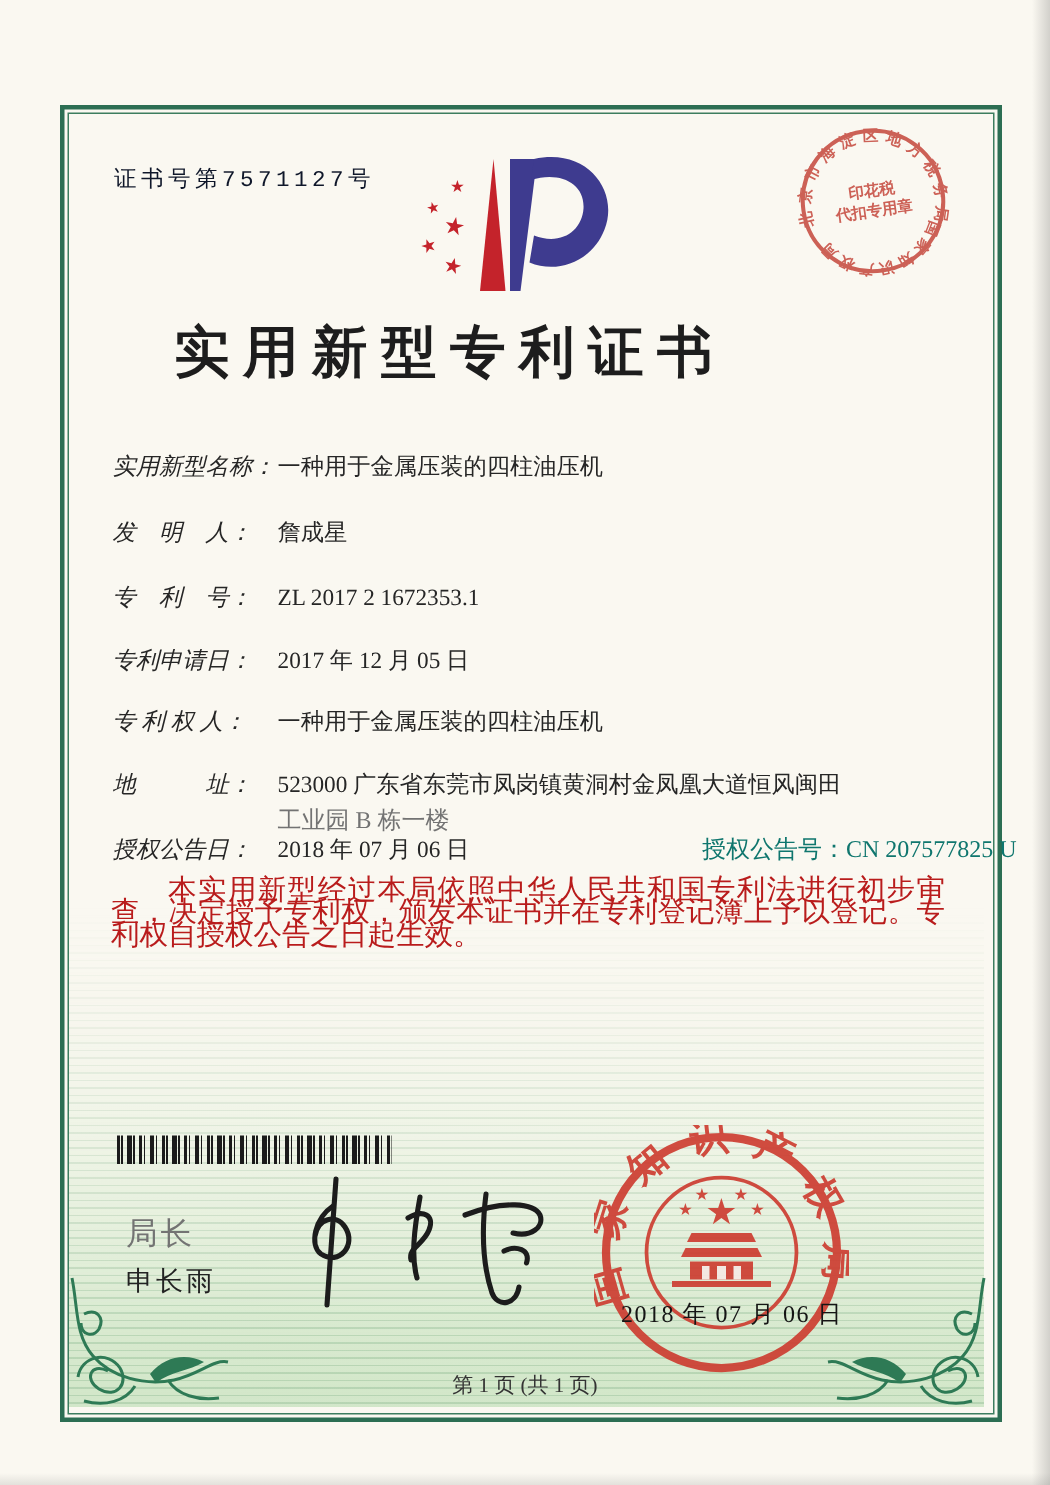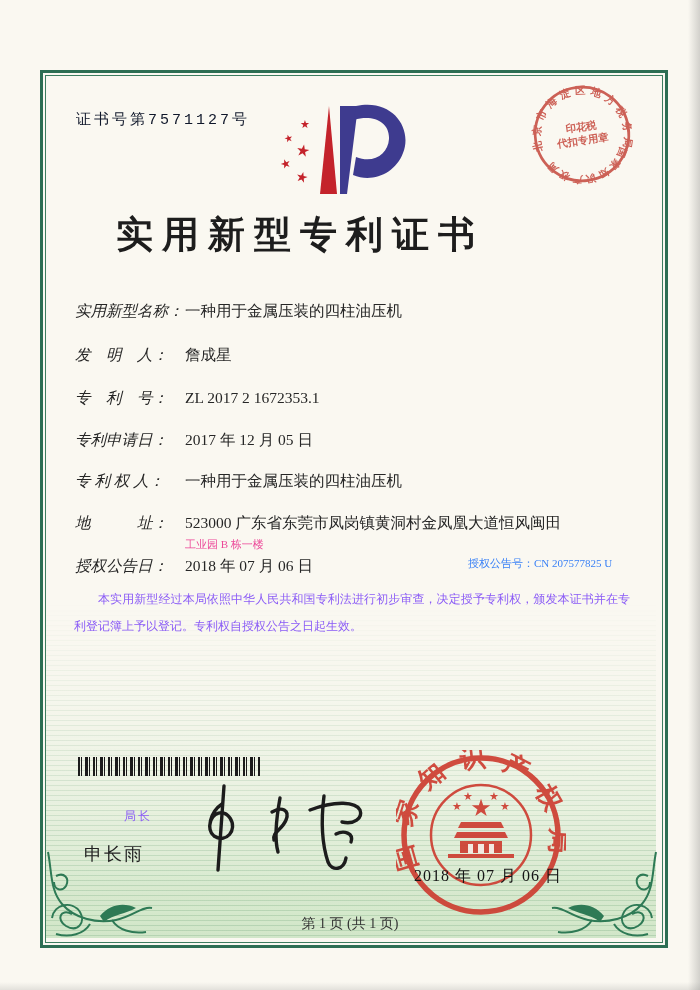--- a/index.html
+++ b/index.html
@@ -30,33 +30,33 @@
     -webkit-mask-image:linear-gradient(to bottom, transparent 0%, rgba(0,0,0,.55) 40%, #000 85%);
     mask-image:linear-gradient(to bottom, transparent 0%, rgba(0,0,0,.55) 40%, #000 85%);
     pointer-events:none;
   }
   .cert-no{left:76px;top:110px;font-size:15px;letter-spacing:3px;color:#0f172a;font-family:Liberation Mono, monospace;}
   .title{left:0;top:210px;width:600px;text-align:center;
     font-size:37px;font-weight:bold;letter-spacing:9px;color:#1d1d1d;}
   .row{left:75px;font-size:15.5px;color:#262626;white-space:nowrap;}
   .row .lbl{display:inline-block;width:106px;font-style:italic;}
   .row .val{margin-left:4px;}
-  .addr2{left:185px;font-size:11px;color:#ec4899;}
-  .grant-no{left:468px;font-size:11px;color:#3b82f6;white-space:nowrap;}
-  .paras{left:74px;top:586px;width:556px;font-size:12px;line-height:27px;
-    color:#8b5cf6;text-align:justify;}
+  .addr2{left:185px;font-size:16px;color:#737373;}
+  .grant-no{left:468px;font-size:16px;color:#0f766e;white-space:nowrap;}
+  .paras{left:74px;top:586px;width:556px;font-size:19px;line-height:15px;
+    color:#b91c1c;text-align:justify;}
   .paras p{margin:0;text-indent:2em;}
   .barcode{left:78px;top:757px;width:183px;height:19px;
     background:repeating-linear-gradient(90deg,
       #1b1b1b 0 2px, transparent 2px 3px,
       #1b1b1b 3px 4px, transparent 4px 7px,
       #1b1b1b 7px 10px, transparent 10px 11px,
       #1b1b1b 11px 12px, transparent 12px 15px);
   }
-  .director{left:84px;top:808px;font-size:12px;letter-spacing:2px;color:#8b5cf6;margin-left:40px;}
+  .director{left:84px;top:808px;font-size:21px;letter-spacing:2px;color:#737373;}
   .director-name{left:84px;top:842px;font-size:18px;letter-spacing:2px;color:#222;}
   .seal-date{left:414px;top:866px;font-size:16px;letter-spacing:1px;color:#151515;z-index:6;}
   .footer{left:0;top:915px;width:700px;text-align:center;font-size:14px;color:#333;}
   svg text{font-family:"Liberation Serif","DejaVu Serif",serif;}
   .stamp-svg{left:528px;top:80px;width:108px;height:108px;opacity:.85;transform:rotate(-8deg);z-index:5;}
   .logo-svg{left:276px;top:100px;width:140px;height:102px;}
   .sig-svg{left:188px;top:778px;width:180px;height:100px;z-index:4;}
   .seal-svg{left:396px;top:750px;width:170px;height:170px;opacity:.9;z-index:5;}
   .orn-left{left:42px;top:848px;width:112px;height:92px;}
   .orn-right{left:550px;top:848px;width:112px;height:92px;transform:scaleX(-1);}

